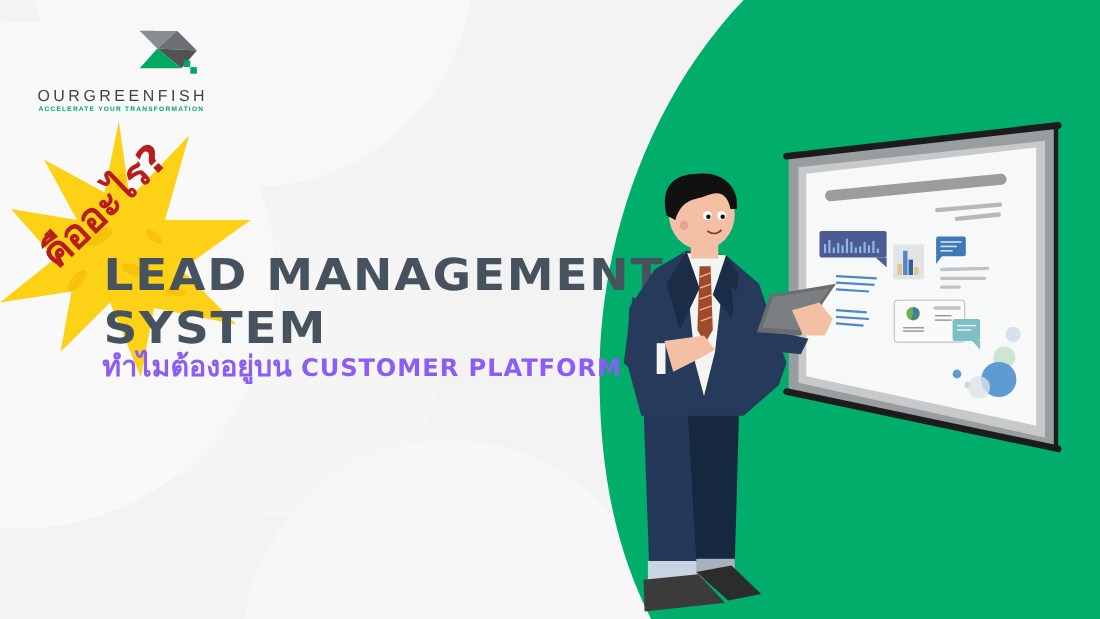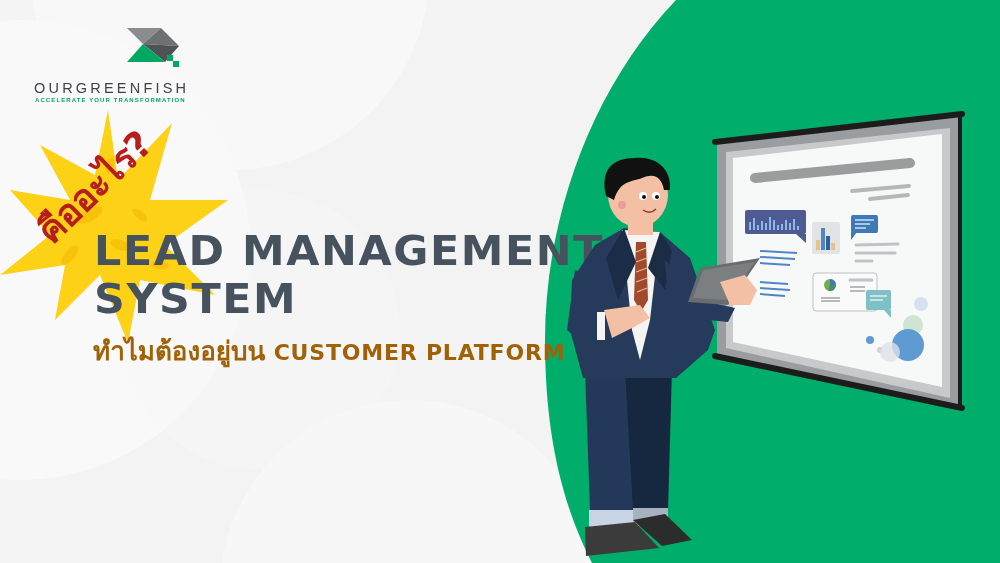--- a/index.html
+++ b/index.html
@@ -6,21 +6,21 @@
   body { width:1000px; height:563px; overflow:hidden; position:relative; background:#f4f4f4; font-family:"DejaVu Sans", sans-serif; }
   .bg { position:absolute; inset:0; }
   .logo { position:absolute; left:33px; top:28px; width:140px; }
   .logo-word { position:absolute; left:34px; top:80px; font-family:"Liberation Sans", sans-serif; font-size:14.5px; letter-spacing:3.2px; color:#3f4347; font-weight:400; white-space:nowrap; }
   .logo-tag { position:absolute; left:35px; top:97px; font-family:"Liberation Sans", sans-serif; font-size:6px; letter-spacing:1.1px; color:#00a862; font-weight:700; white-space:nowrap; }
   .burst { position:absolute; left:0; top:105px; }
   .kue { position:absolute; left:22px; top:215px; transform:rotate(-44deg); transform-origin:left top; font-family:"DejaVu Sans", sans-serif; font-weight:700; font-size:37px; color:#b81d1d; white-space:nowrap; letter-spacing:-1px; }
   .title1, .title2 { position:absolute; left:94px; font-family:"DejaVu Sans", sans-serif; font-weight:700; color:#46525d; font-size:40px; letter-spacing:1.5px; white-space:nowrap; }
   .title1 { top:228px; transform:scaleX(1.07); transform-origin:left; }
   .title2 { top:276px; transform:scaleX(1.07); transform-origin:left; }
-  .subtitle { position:absolute; left:93px; top:330px; white-space:nowrap; color:#a16207; font-weight:700; font-size:24px; }
+  .subtitle { position:absolute; left:93px; top:312px; white-space:nowrap; color:#8b5cf6; font-weight:700; font-size:24px; }
   .subtitle .th { font-size:26px; }
   .subtitle .en { font-family:"DejaVu Sans", sans-serif; font-size:22px; letter-spacing:0.8px; }
   .scene { position:absolute; left:0; top:0; }
 </style>
 </head>
 <body>
 
 <svg class="bg" width="1000" height="563" viewBox="0 0 1000 563">
   <defs>
     <radialGradient id="c1" cx="50%" cy="50%" r="50%">

